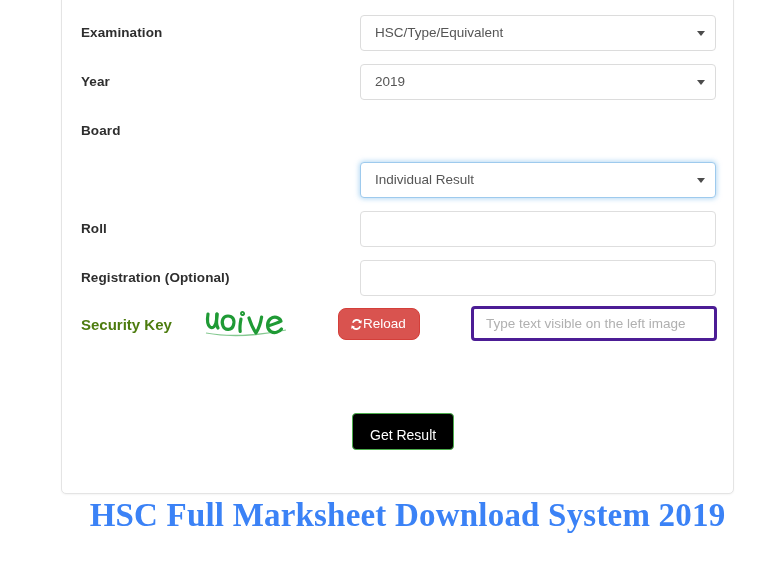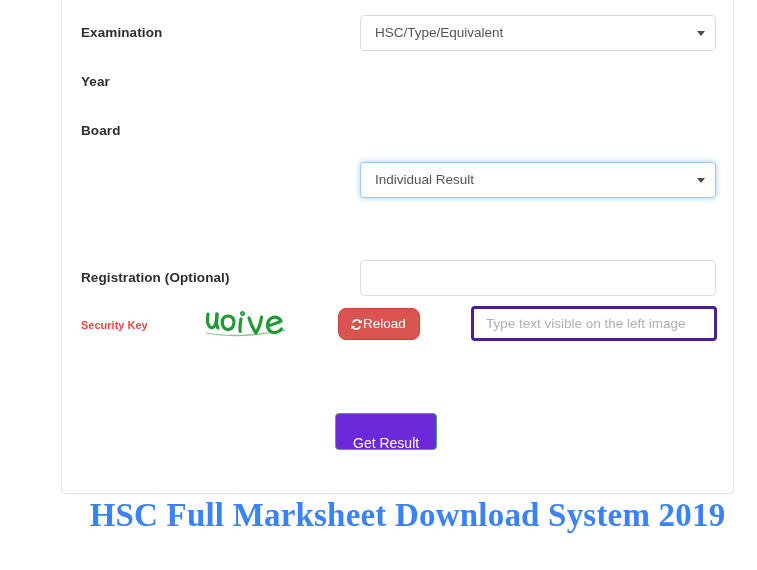--- a/index.html
+++ b/index.html
@@ -132,23 +132,23 @@
     position: absolute;
     left: 0;
     top: 320px;
     width: 100%;
     height: 40px;
   }
   .security-label {
     position: absolute;
     left: 19px;
     top: 0;
-    font-size: 11px;
+    font-size: 15px;
     font-weight: bold;
-    color: #ef4444;
+    color: #4d7c0f;
     line-height: 40px;
     white-space: nowrap;
   }
   .captcha-image {
     position: absolute;
     left: 140px;
     top: -2px;
     width: 108px;
     height: 44px;
     overflow: hidden;
@@ -205,31 +205,31 @@
   
   .submit-row {
     position: absolute;
     left: 0;
     top: 428px;
     width: 100%;
     text-align: left;
   }
   .submit-button {
     position: absolute;
-    left: 273px;
+    left: 290px;
     top: 0;
     height: 37px;
     box-sizing: border-box;
-    background: #6d28d9;
+    background: #000000;
     border: 1px solid #4cae4c;
     border-radius: 4px;
     color: #ffffff;
     font-family: "Liberation Sans", sans-serif;
     font-size: 14px;
-    padding: 12px 17px;
+    padding: 4px 17px;
     cursor: pointer;
     line-height: 35px;
   }
 
   
   .page-heading {
     position: absolute;
     left: 0;
     top: 497px;
     width: 757px;
@@ -255,35 +255,47 @@
         <div class="control-wrap">
           <div class="select-box">
             <span>HSC/Type/Equivalent</span>
             <span class="select-caret"></span>
           </div>
         </div>
       </div>
 
       <div class="form-row" style="top:79px;">
         <div class="field-label">Year</div>
+        <div class="control-wrap">
+          <div class="select-box">
+            <span>2019</span>
+            <span class="select-caret"></span>
+          </div>
+        </div>
       </div>
 
       <div class="form-row" style="top:128px;">
         <div class="field-label">Board</div>
       </div>
 
       <div class="form-row" style="top:177px;">
         <div class="control-wrap">
           <div class="select-box is-focused">
             <span>Individual Result</span>
             <span class="select-caret"></span>
           </div>
         </div>
       </div>
 
+      <div class="form-row" style="top:226px;">
+        <div class="field-label">Roll</div>
+        <div class="control-wrap">
+          <input class="text-input" type="text" value="" style="">
+        </div>
+      </div>
 
       <div class="form-row" style="top:275px;">
         <div class="field-label">Registration (Optional)</div>
         <div class="control-wrap">
           <input class="text-input" type="text" value="" style="">
         </div>
       </div>
 
       <div class="security-row">
         <div class="security-label">Security Key</div>

